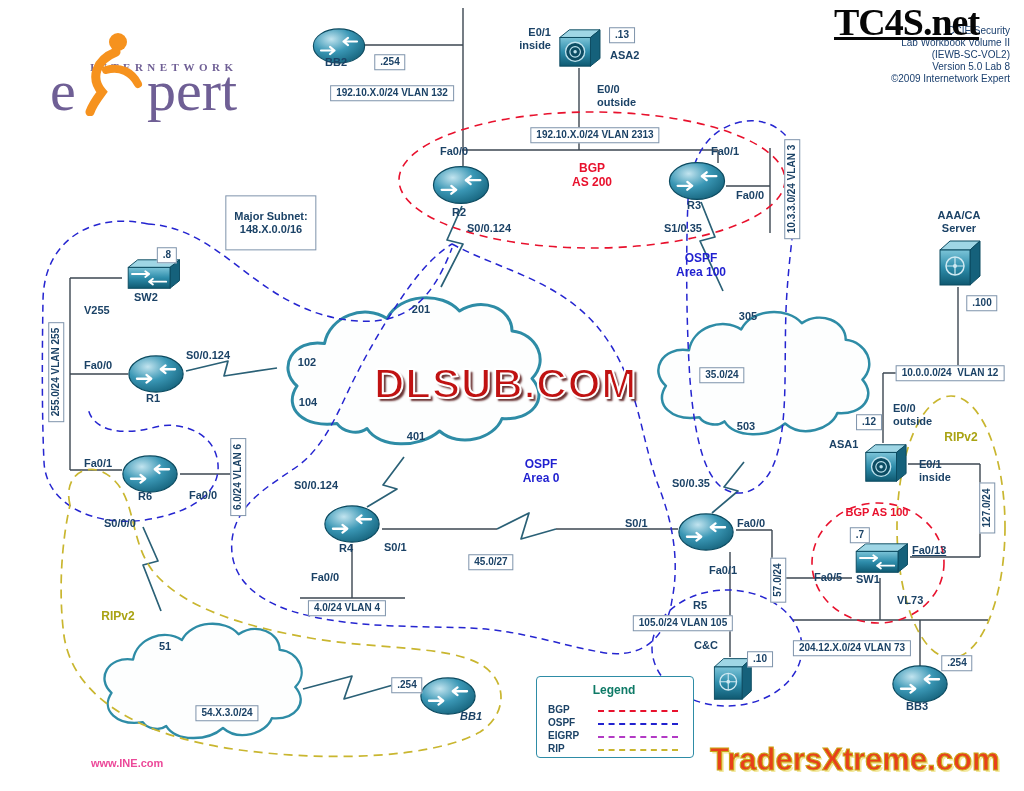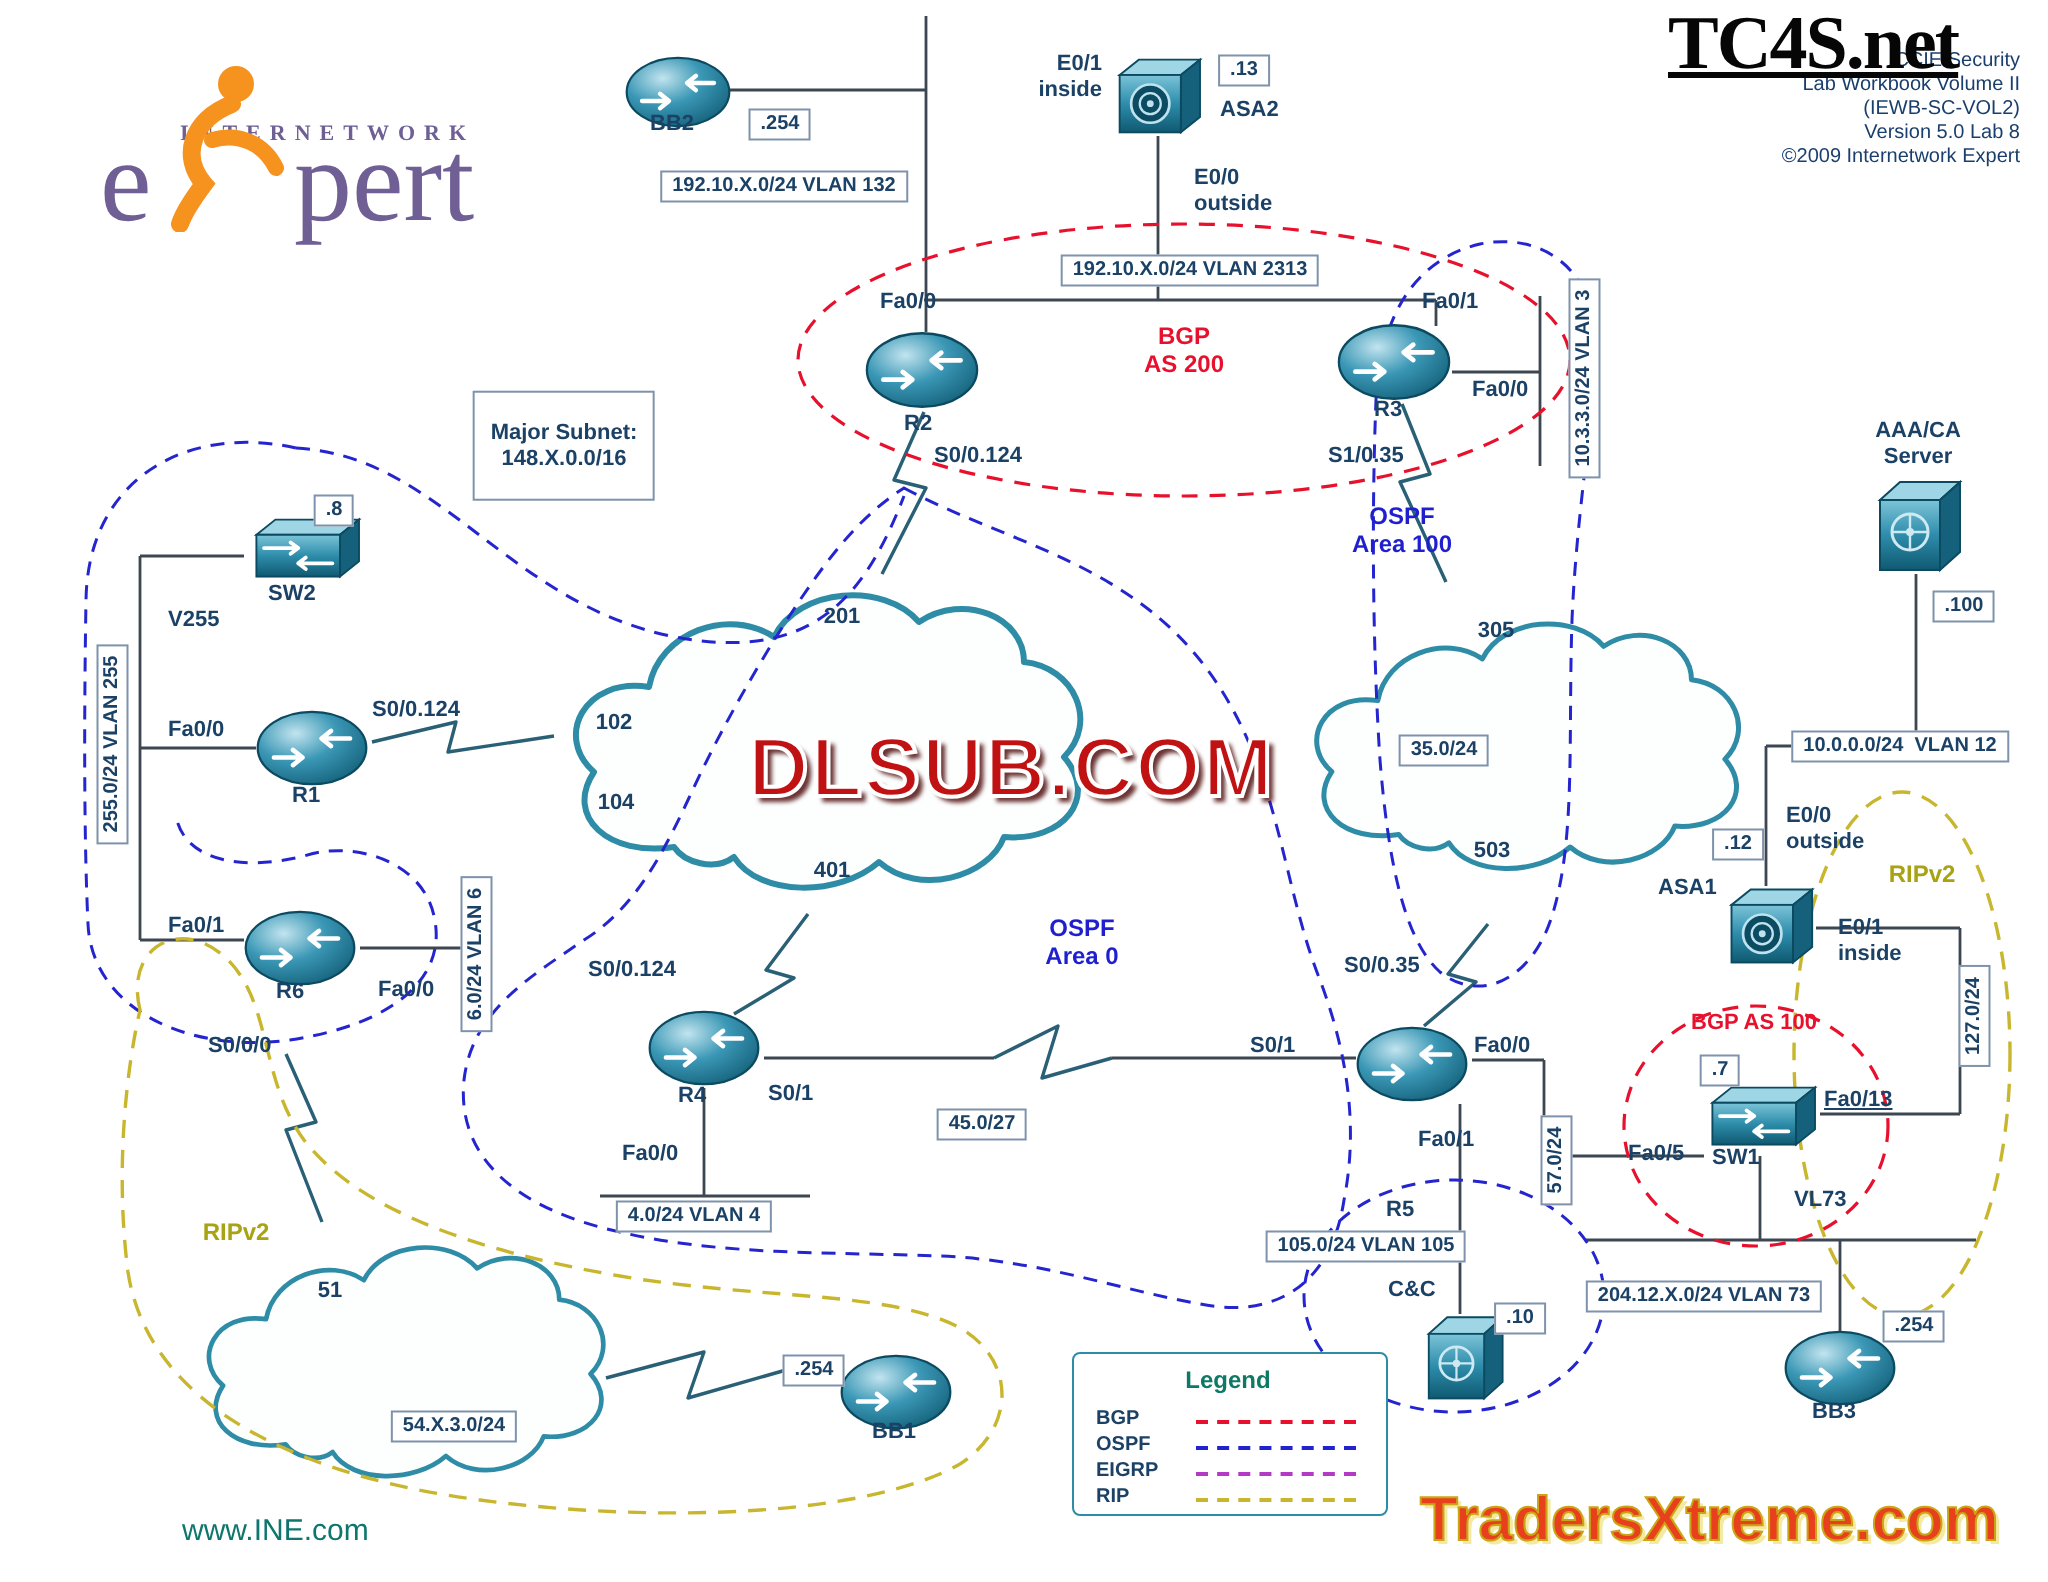--- a/index.html
+++ b/index.html
@@ -27,21 +27,21 @@
             font-size:10px;font-weight:normal;color:#1a3f6e;line-height:12px;}
   .logo-int{position:absolute;left:90px;top:61px;z-index:2;font-family:"Liberation Serif",serif;
             font-size:11px;font-weight:bold;letter-spacing:4.5px;color:#6f5f95;}
   .logo-big{position:absolute;z-index:2;font-family:"Liberation Serif",serif;
             font-size:58px;color:#6f5f95;line-height:1;}
   .legendbox{position:absolute;left:536px;top:676px;width:156px;height:80px;z-index:2;
             border:1.5px solid #2e8ca6;border-radius:4px;background:#fff;}
   .leg-title{position:absolute;z-index:3;font-weight:bold;font-size:12px;color:#0e7a66;}
   .leg-lab{position:absolute;z-index:3;font-weight:bold;font-size:10px;color:#1b4266;}
   .leg-line{position:absolute;z-index:3;width:80px;height:0;border-top:2px dashed #000;}
-  .site{position:absolute;left:91px;top:757px;z-index:2;font-weight:normal;font-size:15px;color:#0f766e;}
+  .site{position:absolute;left:91px;top:757px;z-index:2;font-weight:bold;font-size:11px;color:#ec4899;}
 </style>
 </head>
 <body>
 
 <div class="canvas">
 
   <svg class="wire" width="1024" height="791" viewBox="0 0 1024 791">
     <defs>
       <radialGradient id="gr-router" cx="35%" cy="30%" r="85%">
         <stop offset="0" stop-color="#c2e4ef"></stop>
@@ -186,21 +186,21 @@
   <div class="lbl ctr" style="left:959px;top:222px;">AAA/CA
 Server</div>
   <div class="lbl" style="left:134px;top:291px;">SW2</div>
   <div class="lbl" style="left:146px;top:392px;">R1</div>
   <div class="lbl" style="left:138px;top:490px;">R6</div>
   <div class="lbl" style="left:339px;top:542px;">R4</div>
   <div class="lbl" style="left:693px;top:551px;margin-top:48px;">R5</div>
   <div class="lbl" style="left:829px;top:438px;">ASA1</div>
   <div class="lbl" style="left:856px;top:573px;">SW1</div>
   <div class="lbl" style="left:906px;top:700px;">BB3</div>
-  <div class="lbl" style="left:436px;top:710px;">BB1</div>
+  <div class="lbl" style="left:460px;top:710px;font-style:italic;">BB1</div>
   <div class="lbl" style="left:694px;top:639px;">C&amp;C</div>
 
   <div class="lbl" style="left:505px;top:26px;width:46px;text-align:right;">E0/1
 inside</div>
   <div class="lbl" style="left:597px;top:83px;">E0/0
 outside</div>
   <div class="lbl" style="left:440px;top:145px;">Fa0/0</div>
   <div class="lbl" style="left:467px;top:222px;">S0/0.124</div>
   <div class="lbl" style="left:711px;top:145px;">Fa0/1</div>
   <div class="lbl" style="left:736px;top:189px;">Fa0/0</div>
@@ -228,21 +228,21 @@
 
   <div class="lbl bx ctr" style="left:392px;top:93px;">192.10.X.0/24 VLAN 132</div>
   <div class="lbl bx ctr" style="left:595px;top:135px;">192.10.X.0/24 VLAN 2313</div>
   <div class="lbl bx ctr" style="left:950px;top:373px;">10.0.0.0/24  VLAN 12</div>
   <div class="lbl bx ctr" style="left:722px;top:375px;">35.0/24</div>
   <div class="lbl bx ctr" style="left:491px;top:562px;">45.0/27</div>
   <div class="lbl bx ctr" style="left:347px;top:608px;">4.0/24 VLAN 4</div>
   <div class="lbl bx ctr" style="left:683px;top:623px;">105.0/24 VLAN 105</div>
   <div class="lbl bx ctr" style="left:852px;top:648px;">204.12.X.0/24 VLAN 73</div>
   <div class="lbl bx ctr" style="left:227px;top:713px;">54.X.3.0/24</div>
-  <div class="lbl bx ctr" style="left:282px;top:223px;font-size:11px;padding:14px 8px;">Major Subnet:
+  <div class="lbl bx ctr" style="left:271px;top:223px;font-size:11px;padding:14px 8px;">Major Subnet:
 148.X.0.0/16</div>
 
   <div class="lbl bx rot90" style="left:56px;top:372px;">255.0/24 VLAN 255</div>
   <div class="lbl bx rot90" style="left:792px;top:189px;">10.3.3.0/24 VLAN 3</div>
   <div class="lbl bx rot90" style="left:238px;top:477px;">6.0/24 VLAN 6</div>
   <div class="lbl bx rot90" style="left:778px;top:580px;">57.0/24</div>
   <div class="lbl bx rot90" style="left:987px;top:508px;">127.0/24</div>
 
   <div class="lbl bx ctr" style="left:390px;top:62px;">.254</div>
   <div class="lbl bx ctr" style="left:622px;top:35px;">.13</div>

